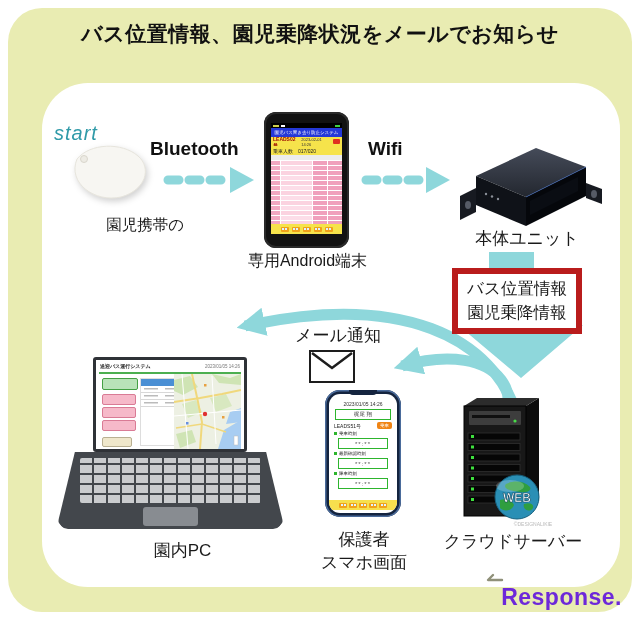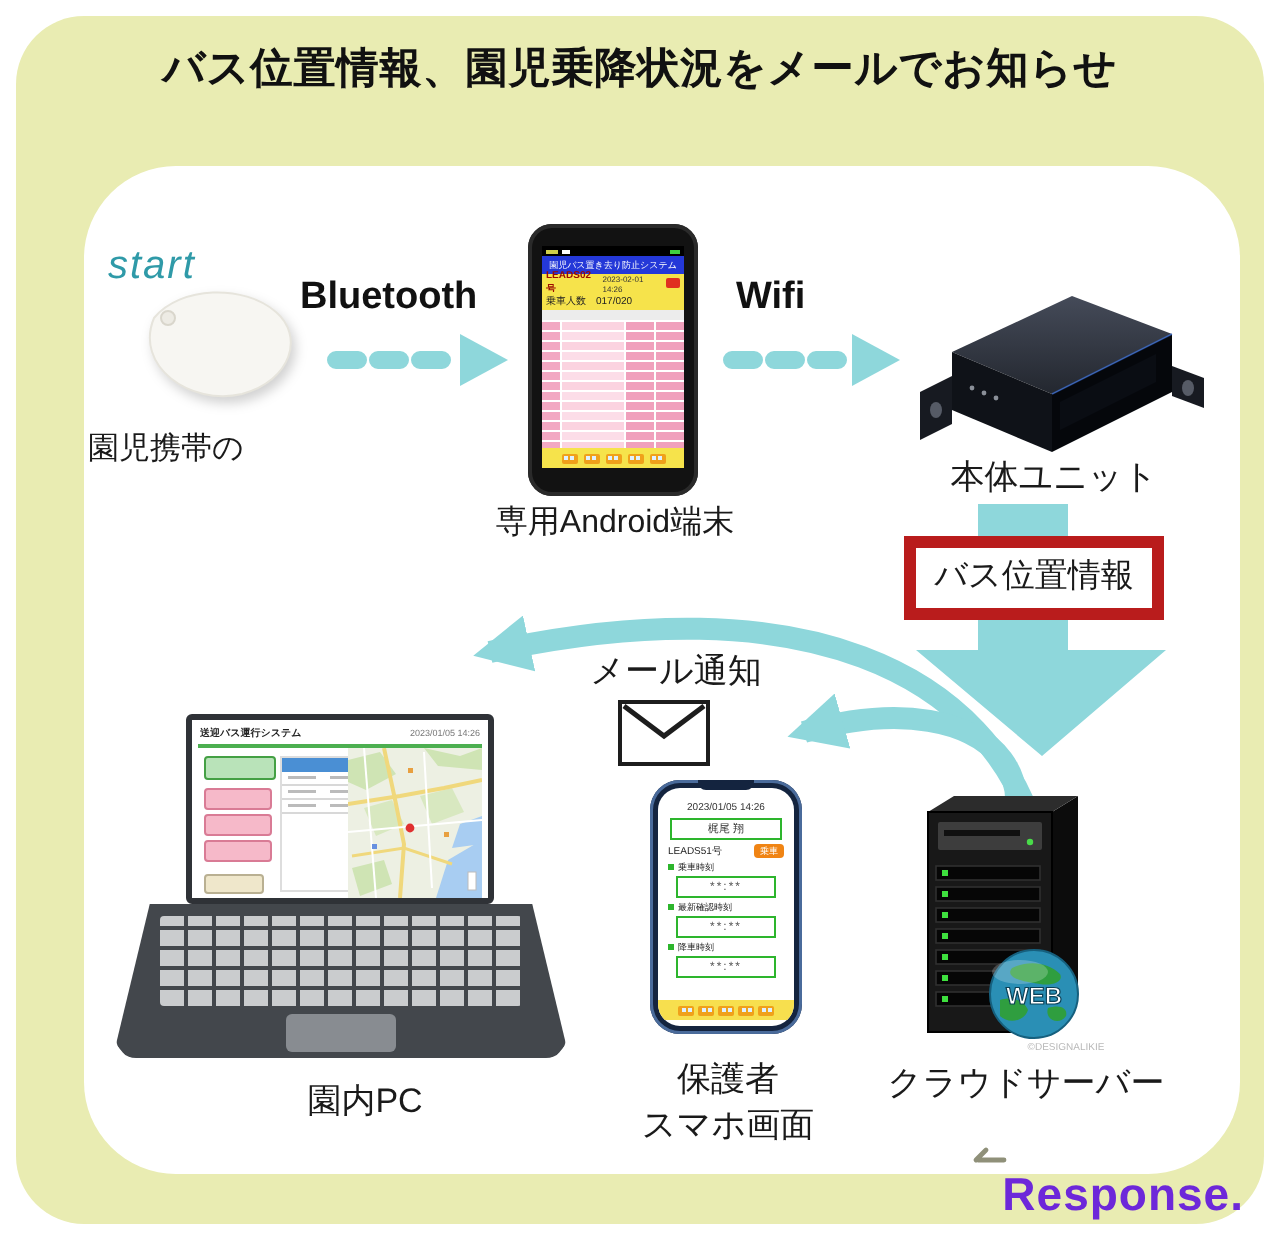--- a/index.html
+++ b/index.html
@@ -7,21 +7,21 @@
        font-family:"Liberation Sans","DejaVu Sans",sans-serif;color:#1a1a1a;}
   .abs{position:absolute;}
   .panel{left:8px;top:8px;width:624px;height:604px;border-radius:34px;background:#e9ecb2;}
   .title{left:0;top:20px;width:640px;text-align:center;font-size:21px;font-weight:bold;color:#111;letter-spacing:.5px;}
   .card{left:42px;top:83px;width:578px;height:504px;background:#fff;border-radius:46px;}
   svg.flow{left:0;top:0;width:640px;height:620px;pointer-events:none;}
 
   
   .start-label{left:54px;top:122px;font-size:20px;font-style:italic;color:#2f9aa8;letter-spacing:1px;}
   .beacon{left:62px;top:142px;filter:drop-shadow(2px 3px 3px rgba(0,0,0,.18));}
-  .cap{text-align:left;line-height:1.3;}
+  .cap{text-align:right;line-height:1.3;}
   .beacon-cap{left:44px;top:215px;width:140px;font-size:15.5px;}
 
   .conn-label{font-size:19px;font-weight:bold;color:#111;}
   .bt-label{left:150px;top:138px;width:106px;}
   .wifi-label{left:368px;top:138px;width:64px;}
 
   
   .aphone{left:264px;top:112px;width:85px;height:136px;background:#121212;border-radius:12px;
           box-shadow:inset 0 0 0 2px #2a2a2a;}
   .ascreen{position:absolute;left:7px;top:11px;width:71px;height:111px;background:#fff;display:flex;flex-direction:column;overflow:hidden;}
@@ -273,20 +273,21 @@
   <polygon points="74,63 122,39 122,53 74,77" fill="#0a0d13"></polygon>
   <line x1="70" y1="59" x2="130" y2="29" stroke="#3a6fd8" stroke-width="0.8" opacity="0.7"></line>
   <circle cx="30" cy="56" r="1.2" fill="#8a8f98"></circle>
     <circle cx="36" cy="58.5" r="1.2" fill="#8a8f98"></circle>
     <circle cx="42" cy="61" r="1.2" fill="#8a8f98"></circle>
 </svg>
 <div class="abs unit-cap">本体ユニット</div>
 
 <div class="abs flow-box">
   <span>バス位置情報</span><br>
+  <span>園児乗降情報</span>
 </div>
 
 <svg class="abs server" width="84" height="128" viewBox="0 0 84 128">
   <polygon points="64,10 77,2 77,104 64,120" fill="#0c0c0c"></polygon>
   <polygon points="2,10 15,2 77,2 64,10" fill="#2c2c2c"></polygon>
   <rect x="2" y="10" width="62" height="110" fill="#181818" stroke="#000" stroke-width="1"></rect>
   <rect x="7" y="15" width="52" height="14" fill="#3d3d3d" rx="1"></rect>
   <rect x="10" y="19" width="38" height="3" fill="#101010"></rect>
   <circle cx="53" cy="25" r="1.6" fill="#49dc49"></circle>
   <rect x="6" y="37" width="52" height="7" fill="#060606" stroke="#303030" stroke-width="0.8"></rect>

